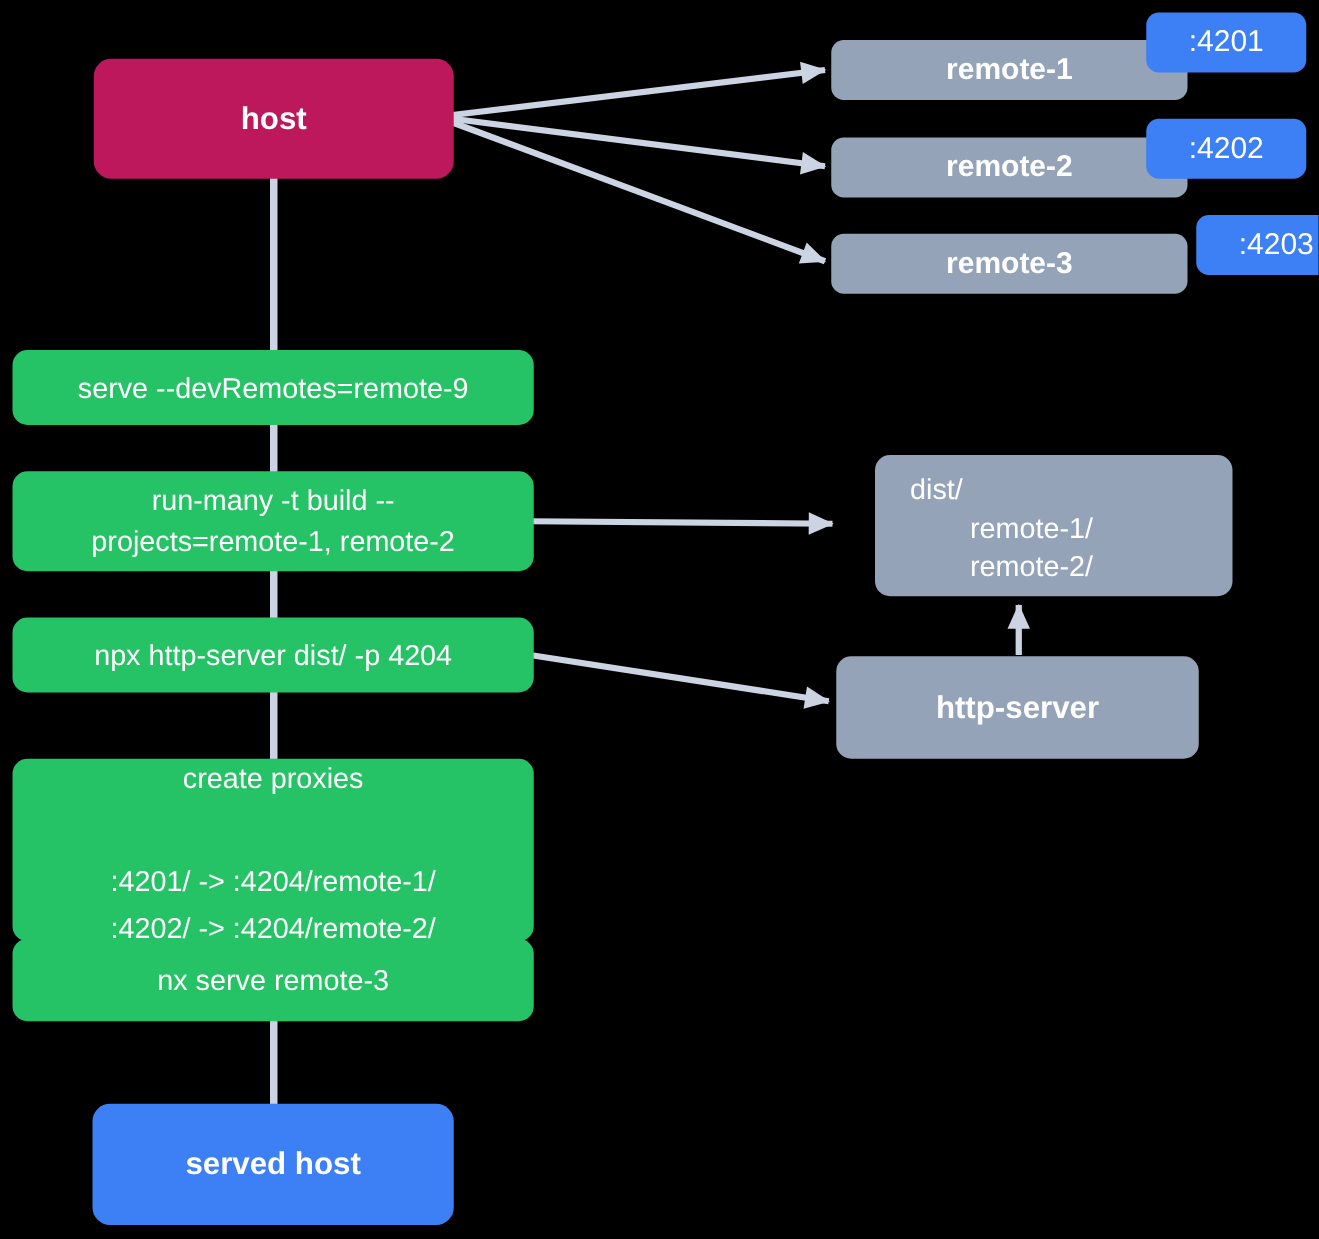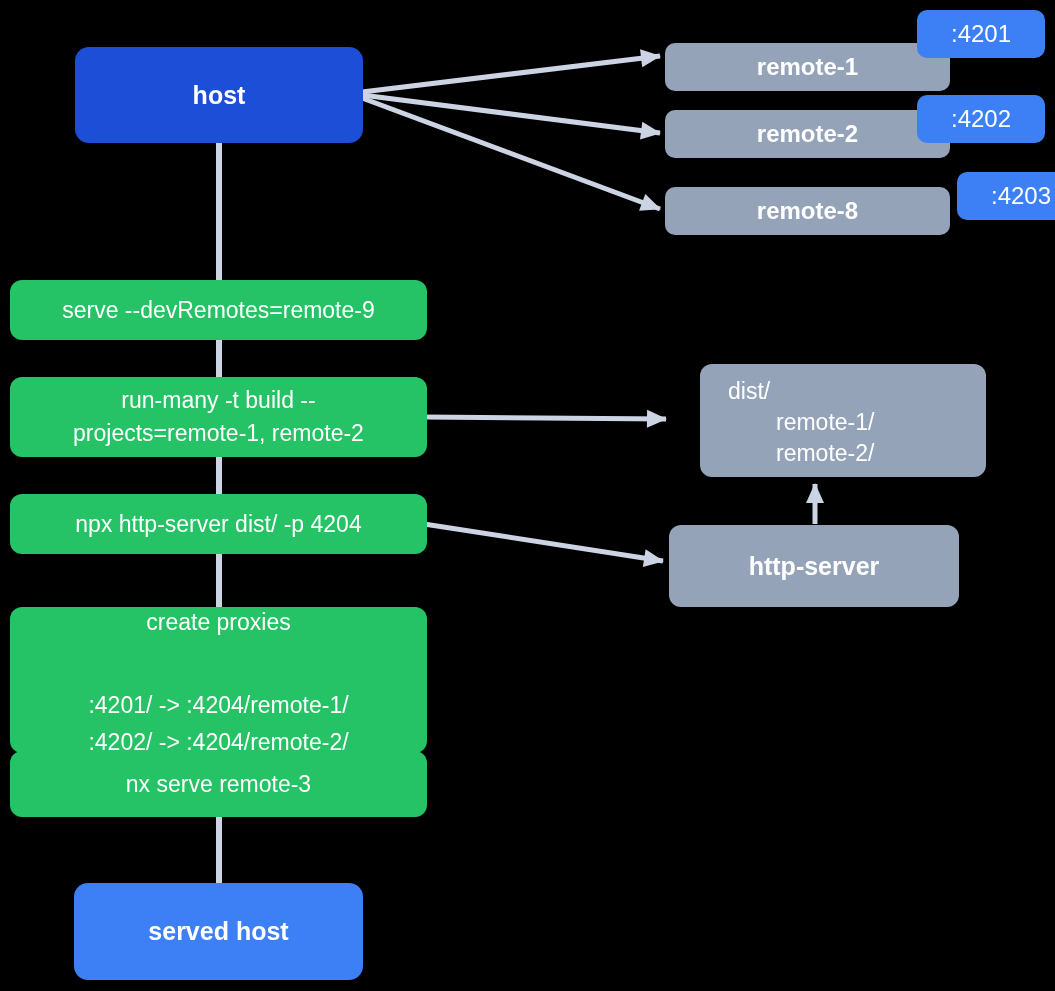--- a/index.html
+++ b/index.html
@@ -26,33 +26,33 @@
     box-sizing: border-box;
     color: #ffffff;
     display: flex;
     align-items: center;
     justify-content: center;
     text-align: center;
   }
   
   .host-box {
     left: 75px; top: 47px; width: 288px; height: 96px;
-    background: #1d4ed8;
+    background: #be185d;
     border-radius: 14px;
     font-size: 25px; font-weight: bold;
   }
   
   .remote-box {
     width: 285px; height: 48px;
     left: 665px;
     background: #95a3b8;
     border-radius: 10px;
     font-size: 24px; font-weight: bold;
   }
-  .remote-1 { top: 43px; }
+  .remote-1 { top: 32px; }
   .remote-2 { top: 110px; }
   .remote-3 { top: 187px; }
   .port-badge {
     width: 128px; height: 48px;
     left: 917px;
     background: #3d7ff4;
     border-radius: 10px;
     font-size: 24px; font-weight: 500;
     z-index: 3;
   }
@@ -142,21 +142,21 @@
   </div>
 
   <div class="node remote-box remote-2">
     <span>remote-2</span>
   </div>
   <div class="node port-badge port-2">
     <span>:4202</span>
   </div>
 
   <div class="node remote-box remote-3">
-    <span>remote-8</span>
+    <span>remote-3</span>
   </div>
   <div class="node port-badge port-3">
     <span>:4203</span>
   </div>
 
   <div class="node cmd-box cmd-1">
     <span class="cmd-line">serve --devRemotes=remote-9</span>
   </div>
 
   <div class="node cmd-box cmd-2">

